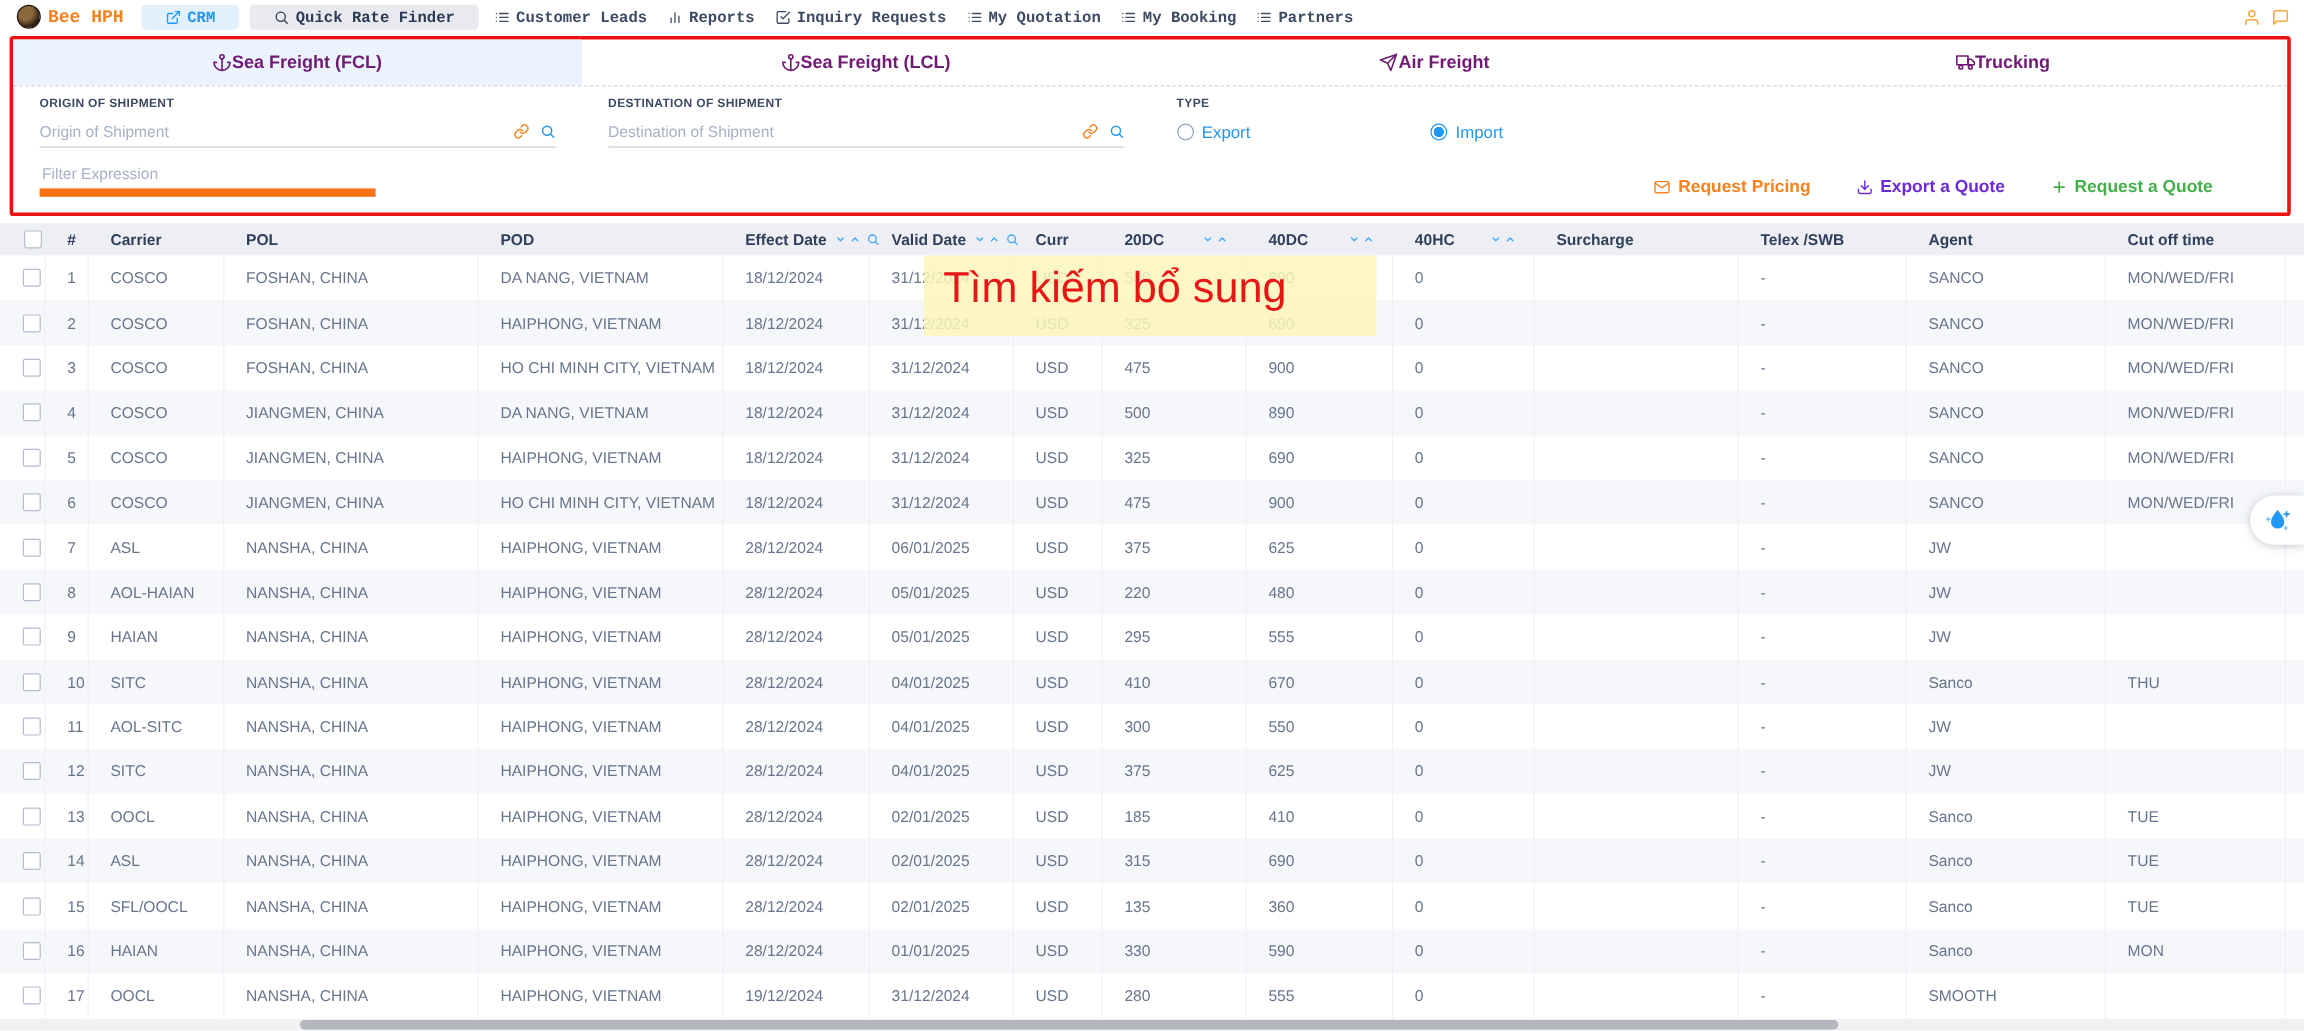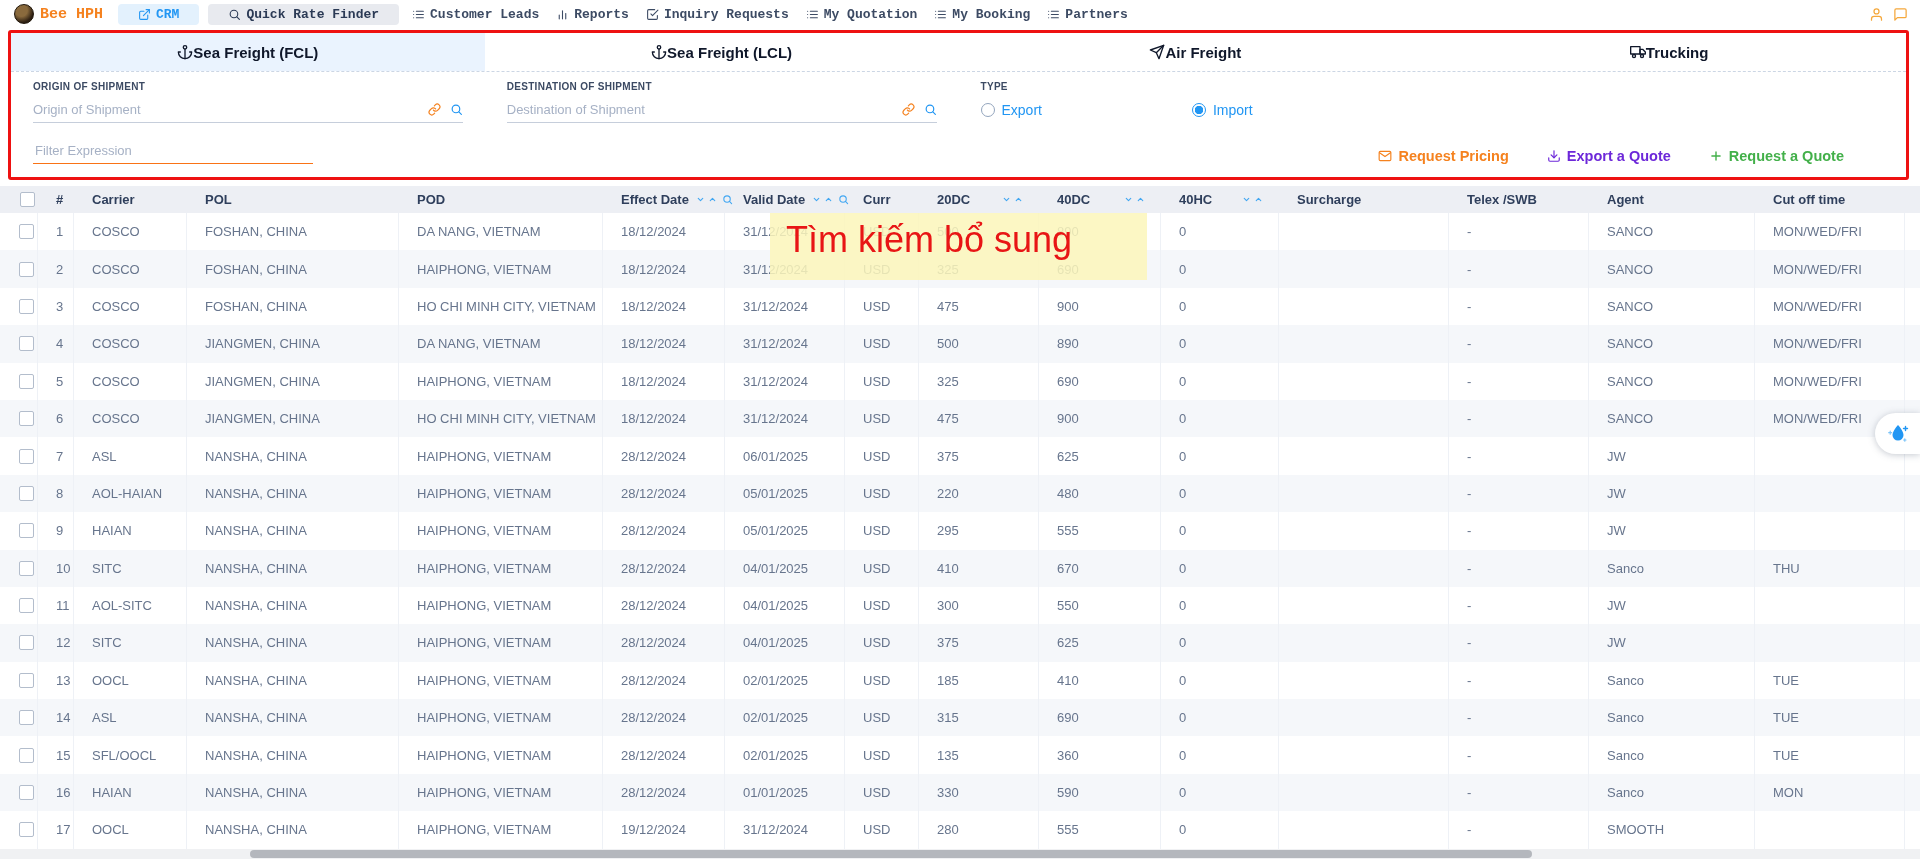--- a/index.html
+++ b/index.html
@@ -19,38 +19,38 @@
   .nav-qrf{background:#e8eaef;color:#2b3a55;}
   .nav-plain{font-weight:600;color:#3c4a63;padding:3px 4px;}
   .nav-right{margin-left:auto;display:flex;gap:9px;padding-right:12px;color:#f5a83c;}
   .nav-right svg{width:15px;height:15px}
 
   
   .red-panel{position:absolute;top:30px;left:8px;width:1901px;height:150px;border:3px solid #ee1111;
              border-radius:3px;background:#fff;box-sizing:border-box;display:flex;flex-direction:column;}
   .tabs-row{display:flex;height:38px;flex:none;}
   .tab{flex:1;display:flex;align-items:center;justify-content:center;gap:0;font-size:15px;font-weight:600;
-       color:#0f172a;cursor:pointer;}
+       color:#701a75;cursor:pointer;}
   .tab svg{width:16px;height:16px}
   .tab.active{background:#eaf3fe;}
   .dashed{border-top:1px dashed #ccd6e4;flex:none;}
   .form-row{display:flex;flex:none;padding-top:9px;height:64px;box-sizing:border-box;}
   .f-col{width:25%;padding:0 22px;box-sizing:border-box;}
   .f-label{font-size:10px;font-weight:700;color:#3c4a63;letter-spacing:.3px;}
   .input-line{margin-top:10px;display:flex;align-items:center;border-bottom:1px solid #c6cedb;padding-bottom:5px;}
   .input-line input{border:none;outline:none;flex:1;font-size:13px;color:#3c4a63;background:transparent;padding:0;}
   ::placeholder{color:#a6b1c5;opacity:1;}
   .ico-link{color:#f5821f;width:13px;height:13px;margin-right:9px;flex:none;}
   .ico-q{color:#2196f3;width:13px;height:13px;flex:none;}
   .radios{margin-top:10px;display:flex;gap:150px;}
   .radio{display:flex;align-items:center;gap:7px;font-size:14px;color:#2196f3;cursor:pointer;}
   .rc{width:14px;height:14px;border-radius:50%;border:1px solid #93a5bd;box-sizing:border-box;background:#fff;flex:none;}
   .radio.checked .rc{border:1.5px solid #2196f3;background:radial-gradient(circle,#2196f3 0 4px,#fff 4.5px);}
   .filter-row{display:flex;align-items:flex-end;flex:1;padding:0 62px 13px 22px;box-sizing:border-box;}
-  .filter-input{width:278px;border:none;border-bottom:1px solid #f97316;font-size:13px;padding:0 0 5px 2px;
+  .filter-input{width:278px;border:none;border-bottom:7px solid #f97316;font-size:13px;padding:0 0 5px 2px;
                 outline:none;background:transparent;color:#3c4a63;}
   .actions{margin-left:auto;display:flex;gap:38px;align-items:center;font-size:14.5px;font-weight:700;text-align:center;}
   .action{display:flex;align-items:center;gap:6px;cursor:pointer;white-space:nowrap;}
   .action svg{width:14px;height:14px}
   .a-orange{color:#f5821f}.a-blue{color:#6d28d9}.a-green{color:#43b04a}
 
   
   .table-area{position:absolute;top:186px;left:0;right:0;bottom:0;background:#fff;}
   .thead{display:flex;height:27px;background:#edeff4;align-items:center;font-size:13px;font-weight:600;color:#2f3f5c;}
   .cell{box-sizing:border-box;padding-left:18px;display:flex;align-items:center;white-space:nowrap;height:100%;}

